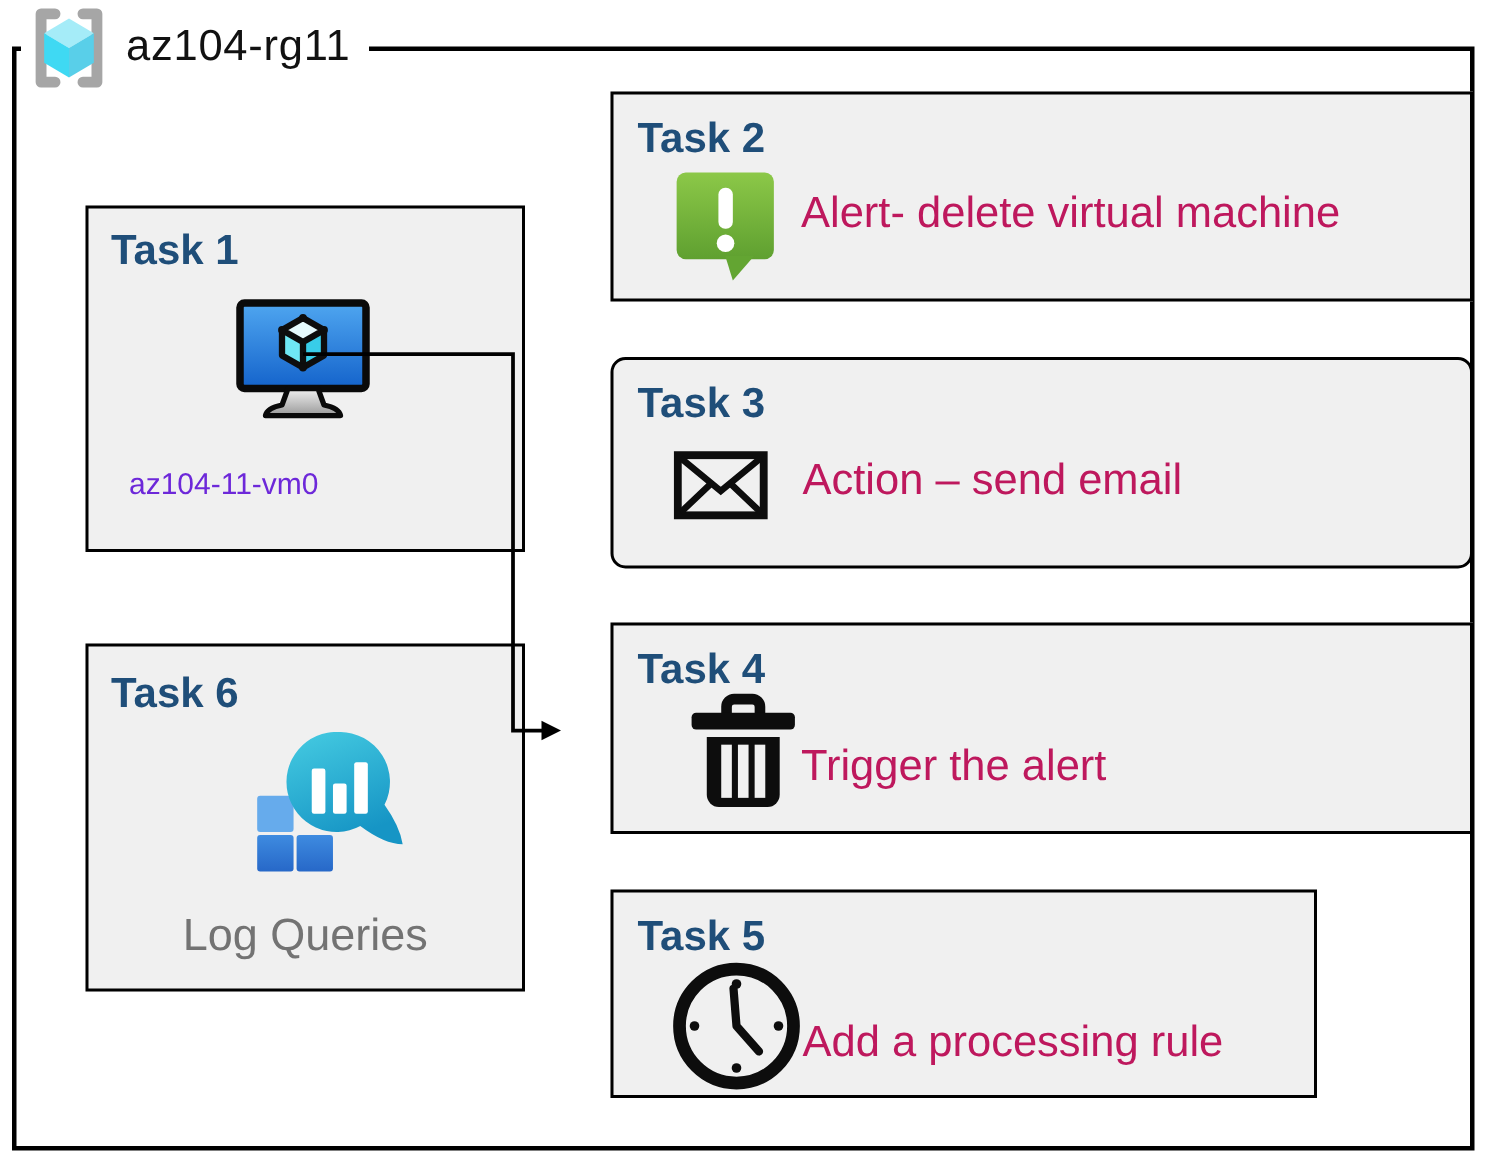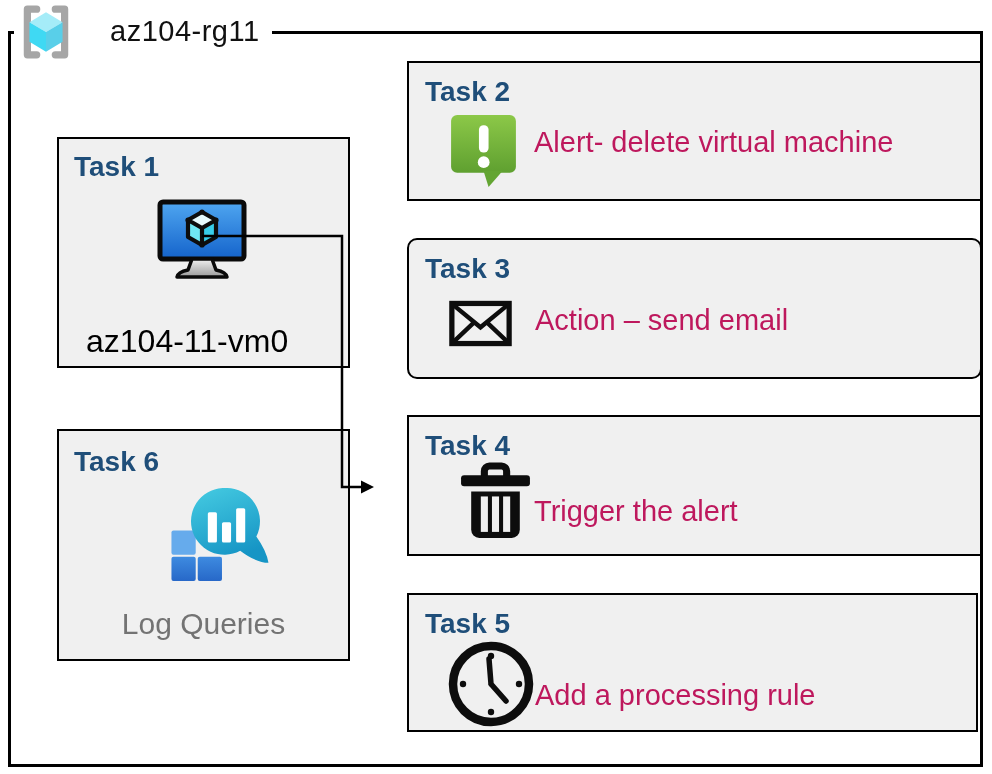--- a/index.html
+++ b/index.html
@@ -8,48 +8,48 @@
     font-family:"Liberation Sans","DejaVu Sans",sans-serif;color:#1a1a1a;
   }
   
   .outer{
     position:absolute;left:8px;top:31px;width:975px;height:736px;
     border:3px solid #000;background:#ffffff;box-sizing:border-box;
   }
   
   .legend{
     position:absolute;left:14px;top:0;height:62px;z-index:3;
-    display:flex;align-items:center;gap:34px;background:#ffffff;padding:0 12px 0 2px;
+    display:flex;align-items:center;gap:8px;background:#ffffff;padding:0 12px 0 2px;
   }
   .legend .rg-icon{width:60px;height:56px;margin-top:2px;}
   .legend .rg-label{font-size:29px;color:#111;letter-spacing:0.5px;}
   
   .task-box{
     position:absolute;background:#F0F0F0;border:2.5px solid #000;box-sizing:border-box;margin-left:32px;
   }
   #task1{left:25px;top:137px;width:293px;height:231px;}
   #task6{left:25px;top:429px;width:293px;height:232px;}
   #task2{left:375px;top:61px;width:575px;height:140px;}
   #task3{left:375px;top:238px;width:575px;height:141px;border-radius:10px;}
   #task4{left:375px;top:415px;width:575px;height:141px;}
-  #task5{left:375px;top:593px;width:571px;height:139px;}
+  #task5{left:375px;top:593px;width:471px;height:139px;}
   .task-title{
     position:absolute;left:15px;top:12px;font-size:28px;font-weight:700;color:#1F4E79;
   }
   #task6 .task-title{top:15px;}
   #task2 .task-title,#task3 .task-title,#task4 .task-title,#task5 .task-title{top:13px;left:16px;}
   .row-label{position:absolute;font-size:29px;color:#be185d;white-space:nowrap;}
   #task2 .row-label{left:125px;top:63px;}
   #task3 .row-label{left:126px;top:64px;}
   #task4 .row-label{left:125px;top:78px;}
   #task5 .row-label{left:126px;top:84px;}
   
   .icon{position:absolute;}
   #task1 .vm-icon{left:97px;top:59px;width:92px;height:84px;}
-  #task1 .vm-name{position:absolute;left:27px;top:184px;font-size:32px;color:#000000;white-space:nowrap;}
+  #task1 .vm-name{position:absolute;left:27px;top:173px;font-size:20px;color:#6d28d9;white-space:nowrap;}
   #task6 .log-icon{left:112px;top:57px;width:106px;height:97px;}
   #task6 .log-label{position:absolute;left:0;right:0;top:176px;text-align:center;font-size:30px;color:#737373;}
   #task2 .alert-icon{left:41px;top:49px;width:67px;height:79px;}
   #task3 .email-icon{left:40px;top:60px;width:63px;height:47px;}
   #task4 .trash-icon{left:51px;top:44px;width:71px;height:79px;}
   #task5 .clock-icon{left:38px;top:45px;width:88px;height:88px;}
   
   .connector{position:absolute;left:0;top:0;width:992px;height:774px;z-index:2;pointer-events:none;}
 </style>
 </head>

